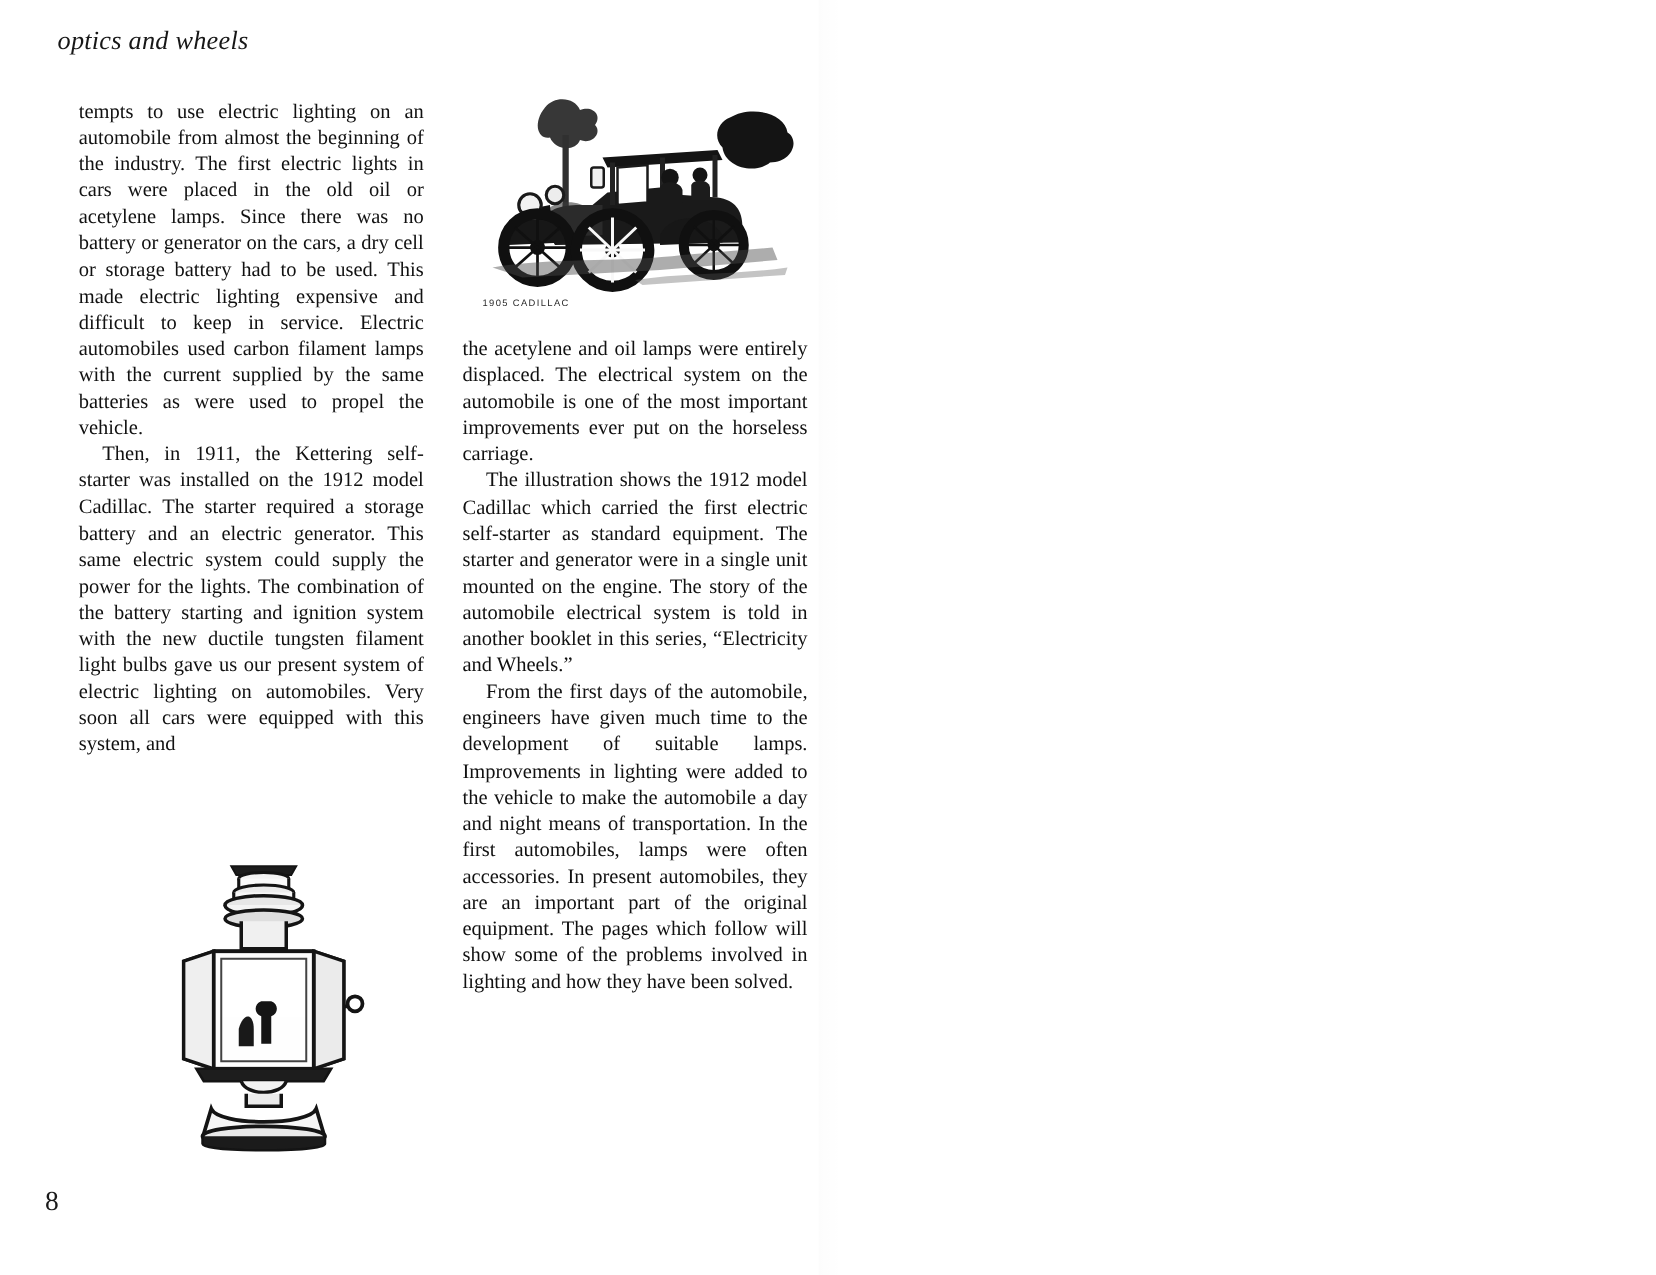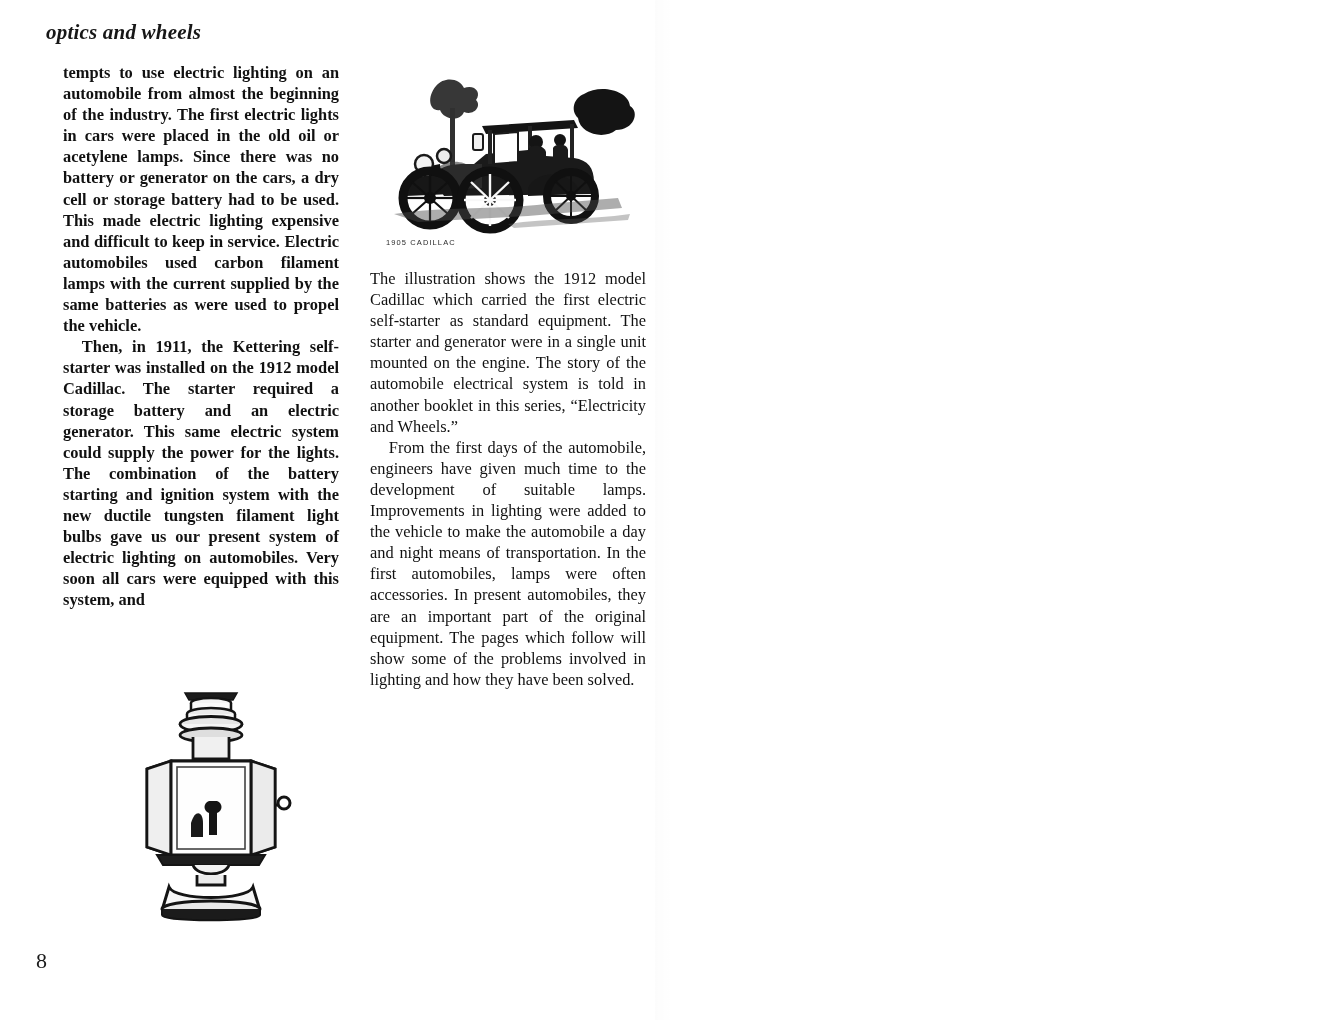--- a/index.html
+++ b/index.html
@@ -24,41 +24,41 @@
   .page-left  { position: absolute; left: 0;    top: 0; width: 662px;  height: 1020px; }
   .page-right { position: absolute; left: 662px;top: 0; width: 663px;  height: 1020px; }
 
   
   .running-head {
     position: absolute;
     left: 46px;
     top: 20px;
     font-family: "Liberation Serif", "DejaVu Serif", serif;
     font-style: italic;
-    font-weight: bold;
+    font-weight: normal;
     font-size: 21px;
     letter-spacing: 0.2px;
     color: #171717;
   }
 
   
   .col {
     position: absolute;
     text-align: justify;
     text-justify: inter-word;
     font-size: 16.4px;
     line-height: 21.1px;
     color: #111111;
     -webkit-hyphens: none;
     hyphens: none;
   }
   .col p { margin: 0; }
   .col p + p { text-indent: 1.15em; }
 
-  #col-1 { left: 63px;  top: 62px;  width: 276px; font-weight: bold; }
+  #col-1 { left: 63px;  top: 78px;  width: 276px; }
   #col-2 { left: 370px; top: 268px; width: 276px; }
 
   
   .col p { text-align: justify; }
   .col p:last-child { }
 
   
   .illus { position: absolute; }
 
   #cadillac-illus { left: 378px; top: 68px;  width: 280px; height: 175px; }
@@ -185,20 +185,21 @@
         </g>
 
         <path d="M16 146 C60 138, 120 142, 168 136 L240 130 L244 140 L150 148 L40 154 Z" fill="#4a4a4a" opacity="0.45"></path>
         <path d="M130 156 C170 150, 210 152, 252 146 L250 152 L136 160 Z" fill="#555" opacity="0.35"></path>
       </g>
     </svg>
 
     <div id="cadillac-caption">1905 CADILLAC</div>
 
     <div class="col" id="col-2">
+      <p>the acetylene and oil lamps were entirely displaced. The electrical system on the automobile is one of the most important improvements ever put on the horseless carriage.</p>
       <p>The illustration shows the 1912 model Cadillac which carried the first electric self-starter as standard equipment. The starter and generator were in a single unit mounted on the engine. The story of the automobile electrical system is told in another booklet in this series, “Electricity and Wheels.”</p>
       <p>From the first days of the automobile, engineers have given much time to the development of suitable lamps. Improvements in lighting were added to the vehicle to make the automobile a day and night means of transportation. In the first automobiles, lamps were often accessories. In present automobiles, they are an important part of the original equipment. The pages which follow will show some of the problems involved in lighting and how they have been solved.</p>
     </div>
 
     <svg class="illus" id="lamp-illus" viewBox="0 0 195 245">
       <g stroke="#141414" fill="#ffffff">
 
         <path d="M72 10 L124 10 L120 17 L76 17 Z" fill="#1c1c1c" stroke-width="1.5"></path>
         <ellipse cx="98" cy="20" rx="20" ry="5" fill="#f4f4f4" stroke-width="2.5"></ellipse>
         <path d="M78 20 L78 30 L118 30 L118 20" fill="#fafafa" stroke-width="2.5"></path>

